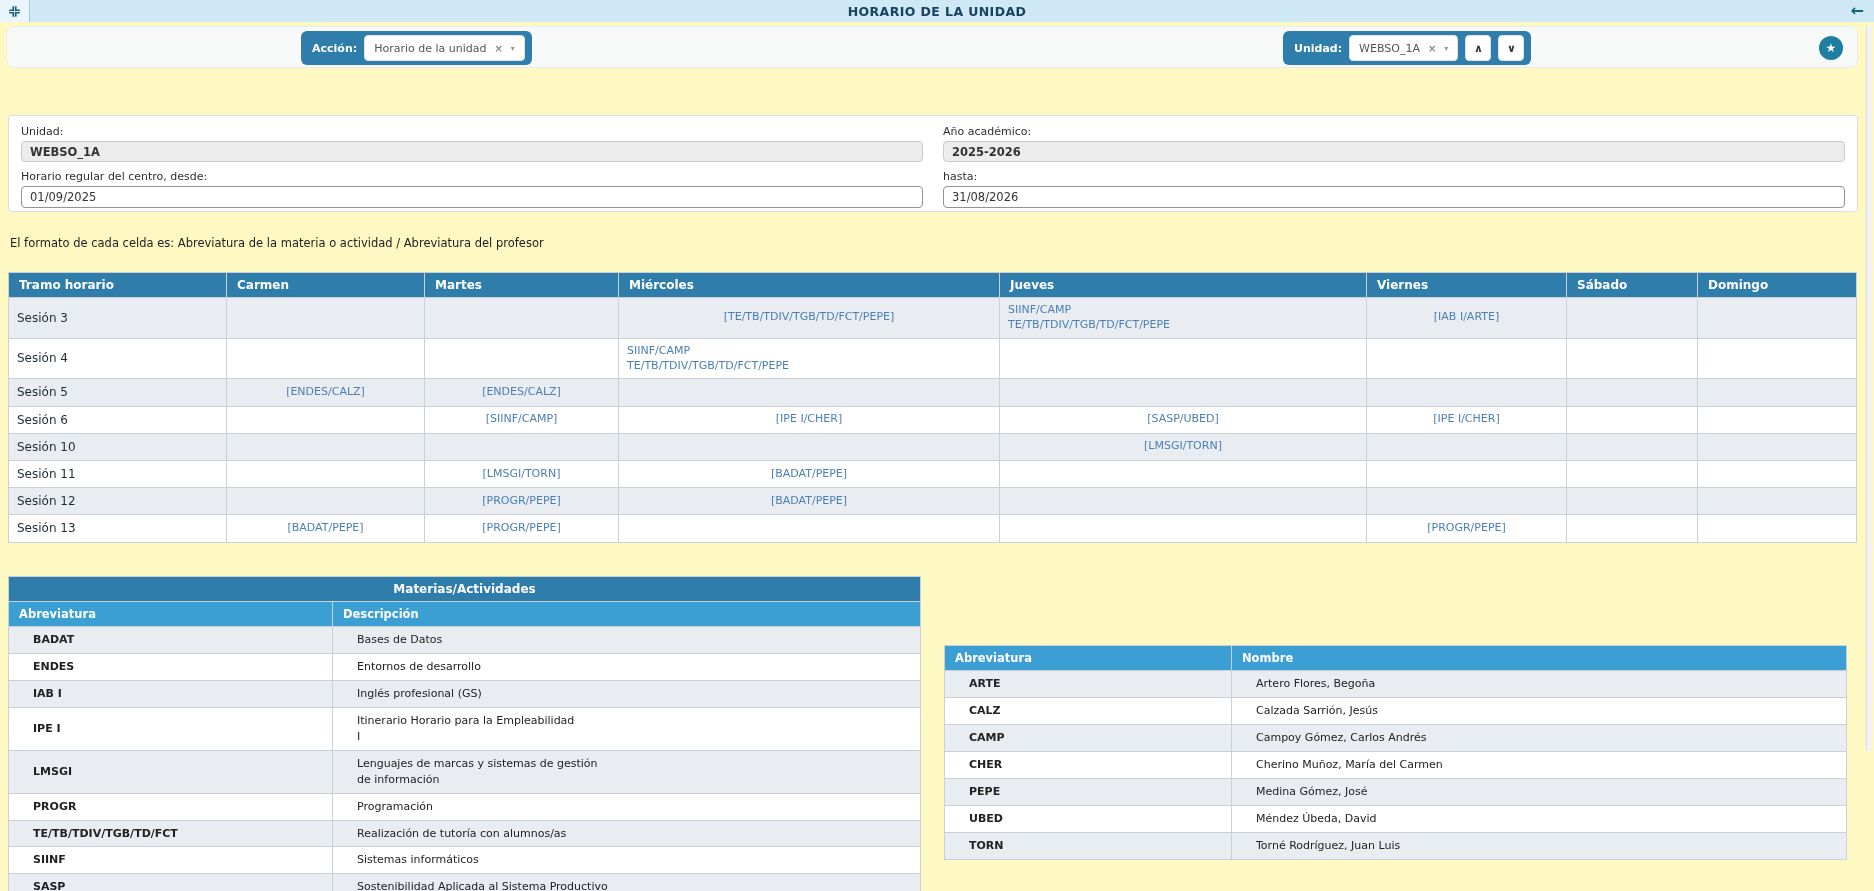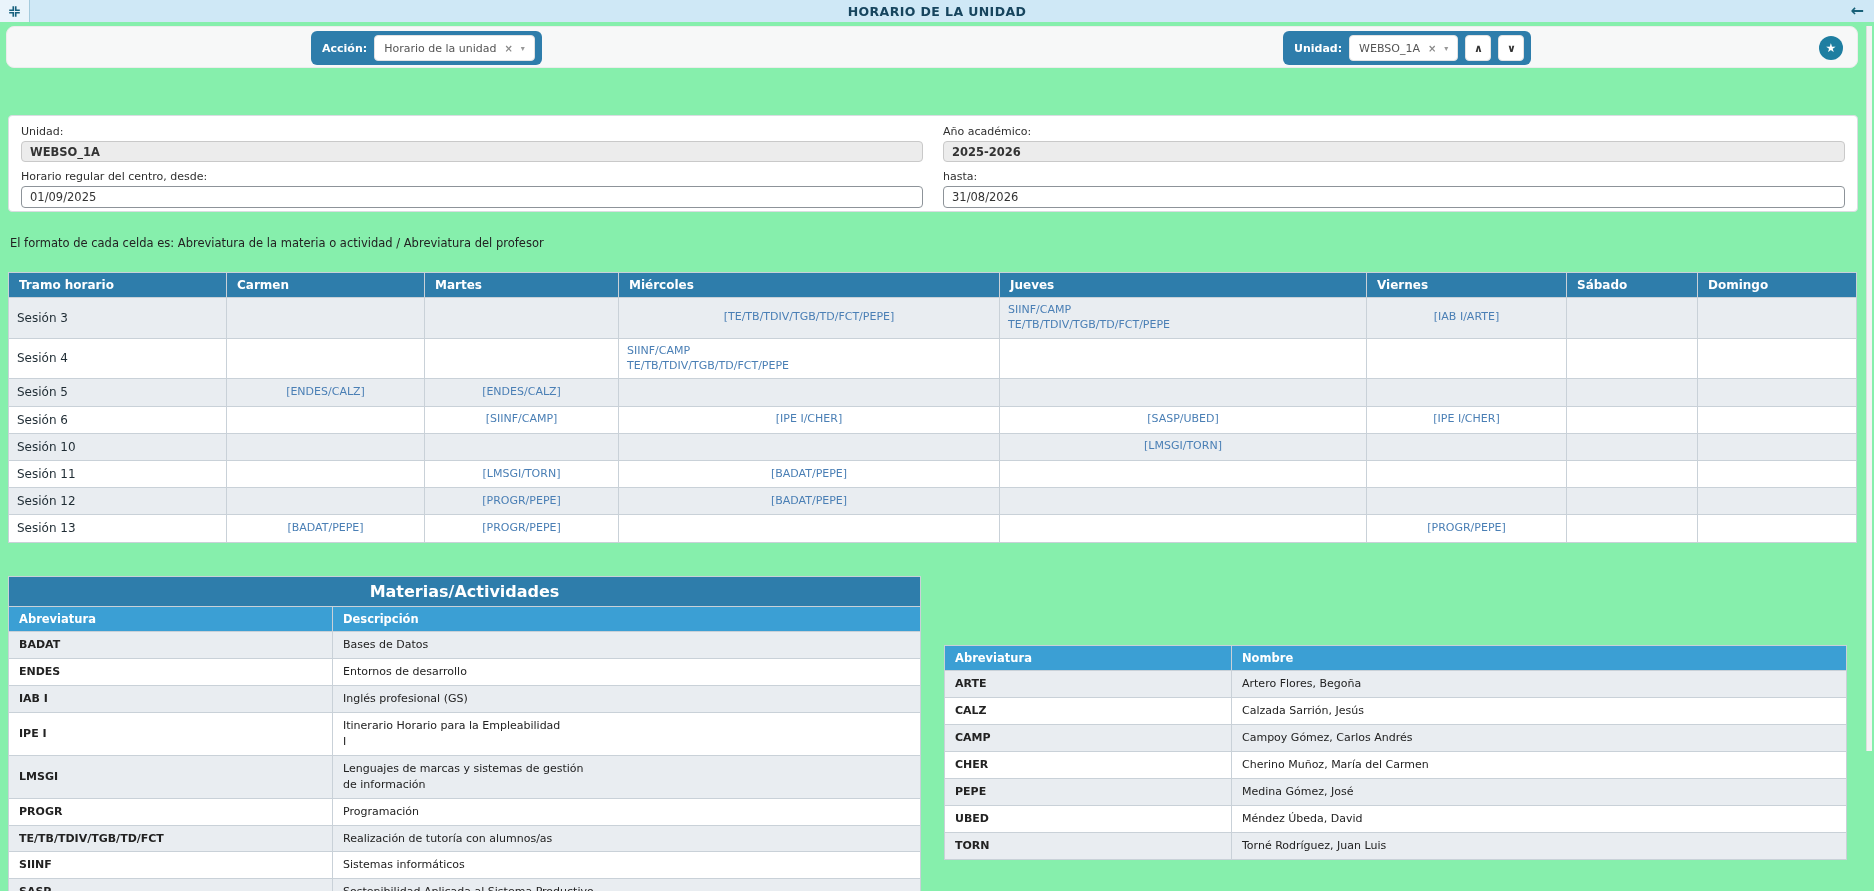--- a/index.html
+++ b/index.html
@@ -1,29 +1,29 @@
 <!DOCTYPE html>
 <html style="--topbar-bg: #cfe8f6; --topbar-text: #17455e; --steel-blue: #2e7dab; --bright-blue: #3b9fd4; --cell-text: #4a7fb5; --teal-button: #1e7ea1; --stripe: #e9edf1;"><head>
 <meta charset="utf-8">
 <style>
   *{box-sizing:border-box;margin:0;padding:0;}
   html,body{background:#fff;}
   body{font-family:"DejaVu Sans","Liberation Sans",sans-serif;color:#222;}
-  .page{position:relative;width:1874px;height:891px;background:#86efac;overflow:hidden;}
+  .page{position:relative;width:1874px;height:891px;background:#fef9c3;overflow:hidden;}
 
   
   .topbar{position:absolute;top:0;left:0;width:100%;height:22px;background:var(--topbar-bg,#cfe8f6);display:flex;align-items:center;}
   .topbar-iconbox{width:30px;height:100%;background:#e9f4fb;border-right:1px solid #a5cbdd;display:flex;align-items:center;justify-content:center;flex:0 0 auto;cursor:pointer;}
   .topbar-title{position:absolute;left:0;right:0;text-align:center;color:var(--topbar-text,#17455e);font-size:12.5px;font-weight:700;letter-spacing:.4px;}
   .topbar-back{position:absolute;right:10px;top:1px;color:#176078;font-size:16px;font-weight:700;cursor:pointer;line-height:20px;}
 
   
   .toolbar{position:absolute;top:26px;left:6px;width:1852px;height:42px;background:#f7f8f8;border:1px solid #ececec;border-radius:8px;}
   .tool-group{position:absolute;top:4px;height:34px;display:flex;align-items:center;gap:7px;background:var(--steel-blue,#2c7dab);border-radius:6px;padding:0 7px 0 11px;}
-  .tool-group.accion{left:304px;}
+  .tool-group.accion{left:294px;}
   .tool-group.unidad{left:1276px;}
   .tool-label{color:#fff;font-size:11px;font-weight:700;}
   .tool-select{height:26px;background:#fff;border:1px solid #e2e2e2;border-radius:4px;display:flex;align-items:center;gap:8px;padding:0 9px;font-size:11px;color:#555;cursor:pointer;white-space:nowrap;}
   .sel-x{color:#888;font-size:10px;font-weight:700;cursor:pointer;}
   .sel-caret{color:#999;font-size:8px;}
   .nav-btn{width:26px;height:26px;background:#fff;border:1px solid #e2e2e2;border-radius:4px;display:flex;align-items:center;justify-content:center;font-size:11px;font-weight:700;color:#333;cursor:pointer;font-family:inherit;}
   .star-btn{position:absolute;right:14px;top:9px;width:24px;height:24px;border-radius:50%;background:var(--teal-button,#1e7ea1);color:#fff;border:none;font-size:12px;display:flex;align-items:center;justify-content:center;cursor:pointer;}
   .right-line{position:absolute;top:26px;left:1866px;width:6px;height:725px;background:#f3f3f3;border-left:1px solid #ddd;}
 
   
@@ -41,23 +41,23 @@
   tr.stripe{background:var(--stripe,#e9edf1);}
   .timetable{position:absolute;top:272px;left:8px;width:1848px;table-layout:fixed;background:#fff;}
   .timetable th{background:var(--steel-blue,#2e7dab);color:#fff;font-size:12px;font-weight:600;text-align:left;padding:5px 10px;}
   .timetable td{font-size:11px;padding:5px 8px;color:var(--cell-text,#4a7fb5);line-height:1.35;height:25px;}
   .timetable td.row-label{color:#1e2b33;font-size:12px;margin-top:16px;}
   .align-center{text-align:center;}
   .align-left{text-align:left;}
   .cell-line{cursor:pointer;}
 
   .subtable{position:absolute;table-layout:fixed;background:#fff;}
-  .subtable .title th{background:var(--steel-blue,#2e7dab);color:#fff;font-size:16px;font-weight:600;text-align:center;padding:5px;}
+  .subtable .title th{background:var(--steel-blue,#2e7dab);color:#fff;font-size:12px;font-weight:600;text-align:center;padding:5px;}
   .subtable .cols th{background:var(--bright-blue,#3b9fd4);color:#fff;font-size:11.5px;font-weight:600;text-align:left;padding:5px 10px;margin-top:10px;}
-  .subtable td{font-size:11px;padding:5px 10px;color:#222;line-height:1.45;height:25px;margin-left:20px;}
+  .subtable td{font-size:11px;padding:5px 24px;color:#222;line-height:1.45;height:25px;margin-left:20px;}
   .subtable td.abbr{font-weight:600;}
   .materias{top:576px;left:8px;width:912px;}
   .profesores{top:645px;left:944px;width:902px;}
 </style>
 </head>
 <body>
 
 <div class="page">
 
   <header class="topbar">

